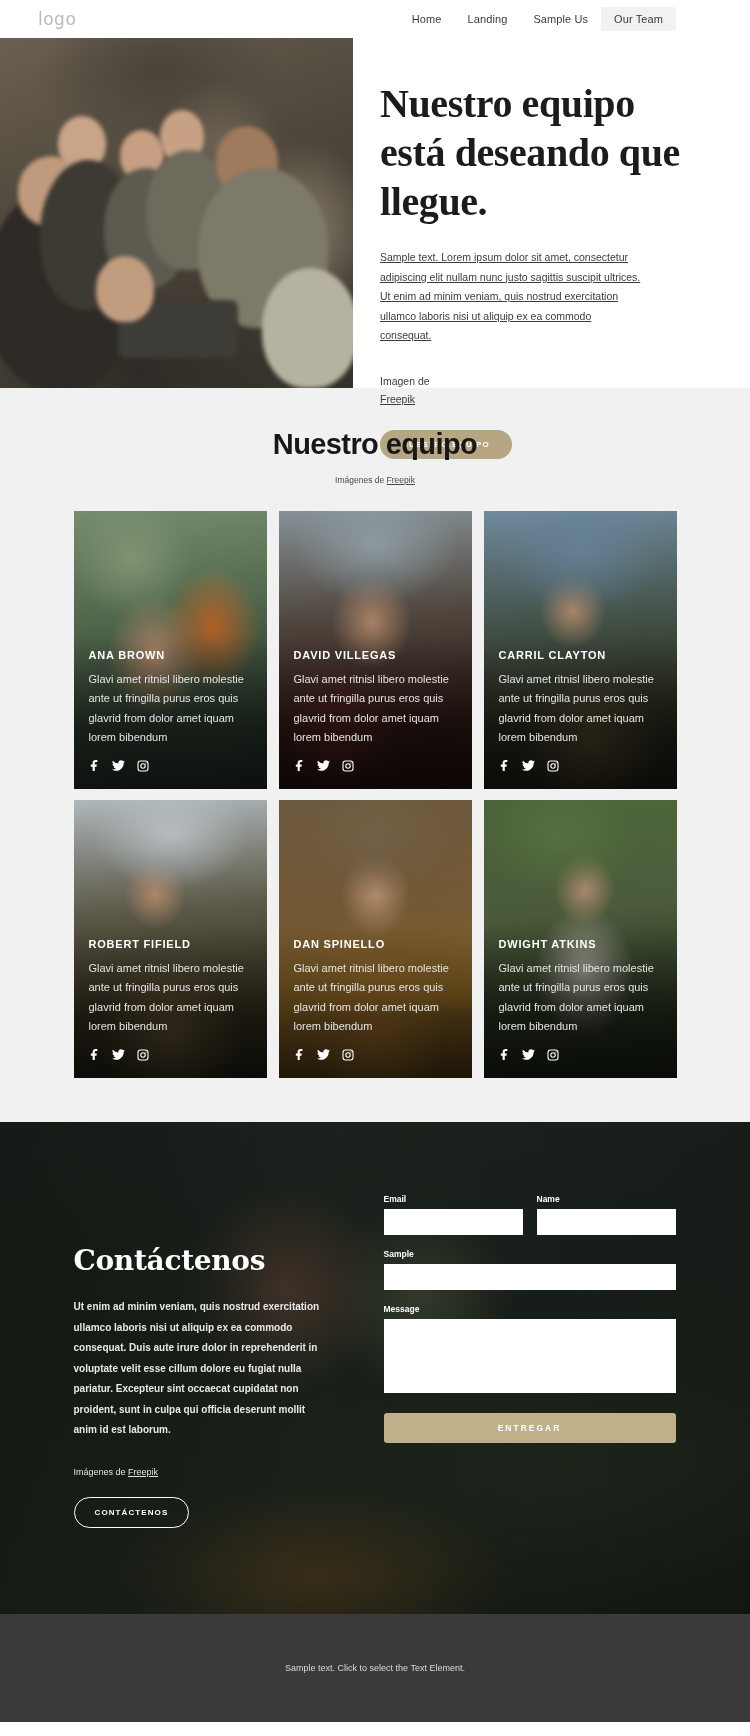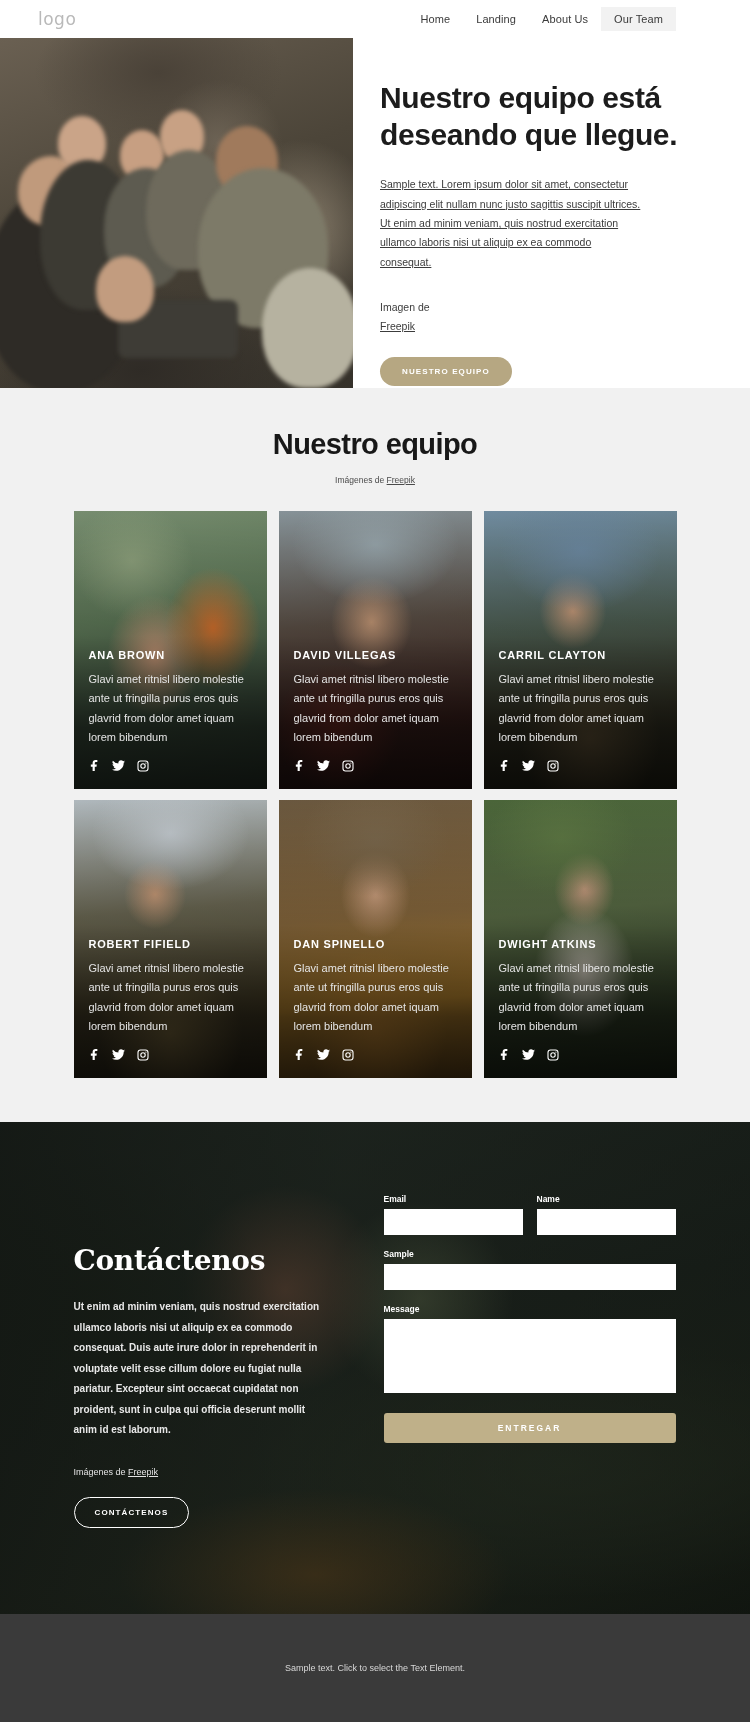--- a/index.html
+++ b/index.html
@@ -65,23 +65,23 @@
   .hero-img .fig {
     position: absolute;
     border-radius: 50% 50% 45% 45%;
     filter: blur(2px);
   }
   .hero-text {
     flex: 1;
     padding: 42px 44px 0 27px;
   }
   .hero-title {
-    font-family: Liberation Sans, sans-serif;
-    font-weight: 700;
-    font-size: 30px;
+    font-family: Liberation Serif, serif;
+    font-weight: 700;
+    font-size: 40px;
     line-height: 1.22;
     letter-spacing: -0.4px;
     color: #1c1c1c;
   }
   .hero-para {
     margin-top: 22px;
     font-size: 10.5px;
     line-height: 1.85;
     color: #3c3c3c;
     max-width: 262px;
@@ -280,21 +280,21 @@
 </head>
 <body>
 
 <div class="page">
 
   <div class="header">
     <div class="logo">logo</div>
     <div class="nav">
       <div class="nav-item">Home</div>
       <div class="nav-item">Landing</div>
-      <div class="nav-item">About Us</div>
+      <div class="nav-item">Sample Us</div>
       <div class="nav-item active">Our Team</div>
     </div>
   </div>
 
   <div class="hero">
     <div class="hero-img">
       <div class="photo"></div>
       <div class="fig" style="left:-14px;top:148px;width:150px;height:205px;background:#2e2b26;"></div>
       <div class="fig" style="left:18px;top:118px;width:66px;height:70px;background:#c09a7c;"></div>
       <div class="fig" style="left:58px;top:78px;width:48px;height:54px;background:#caa488;"></div>

